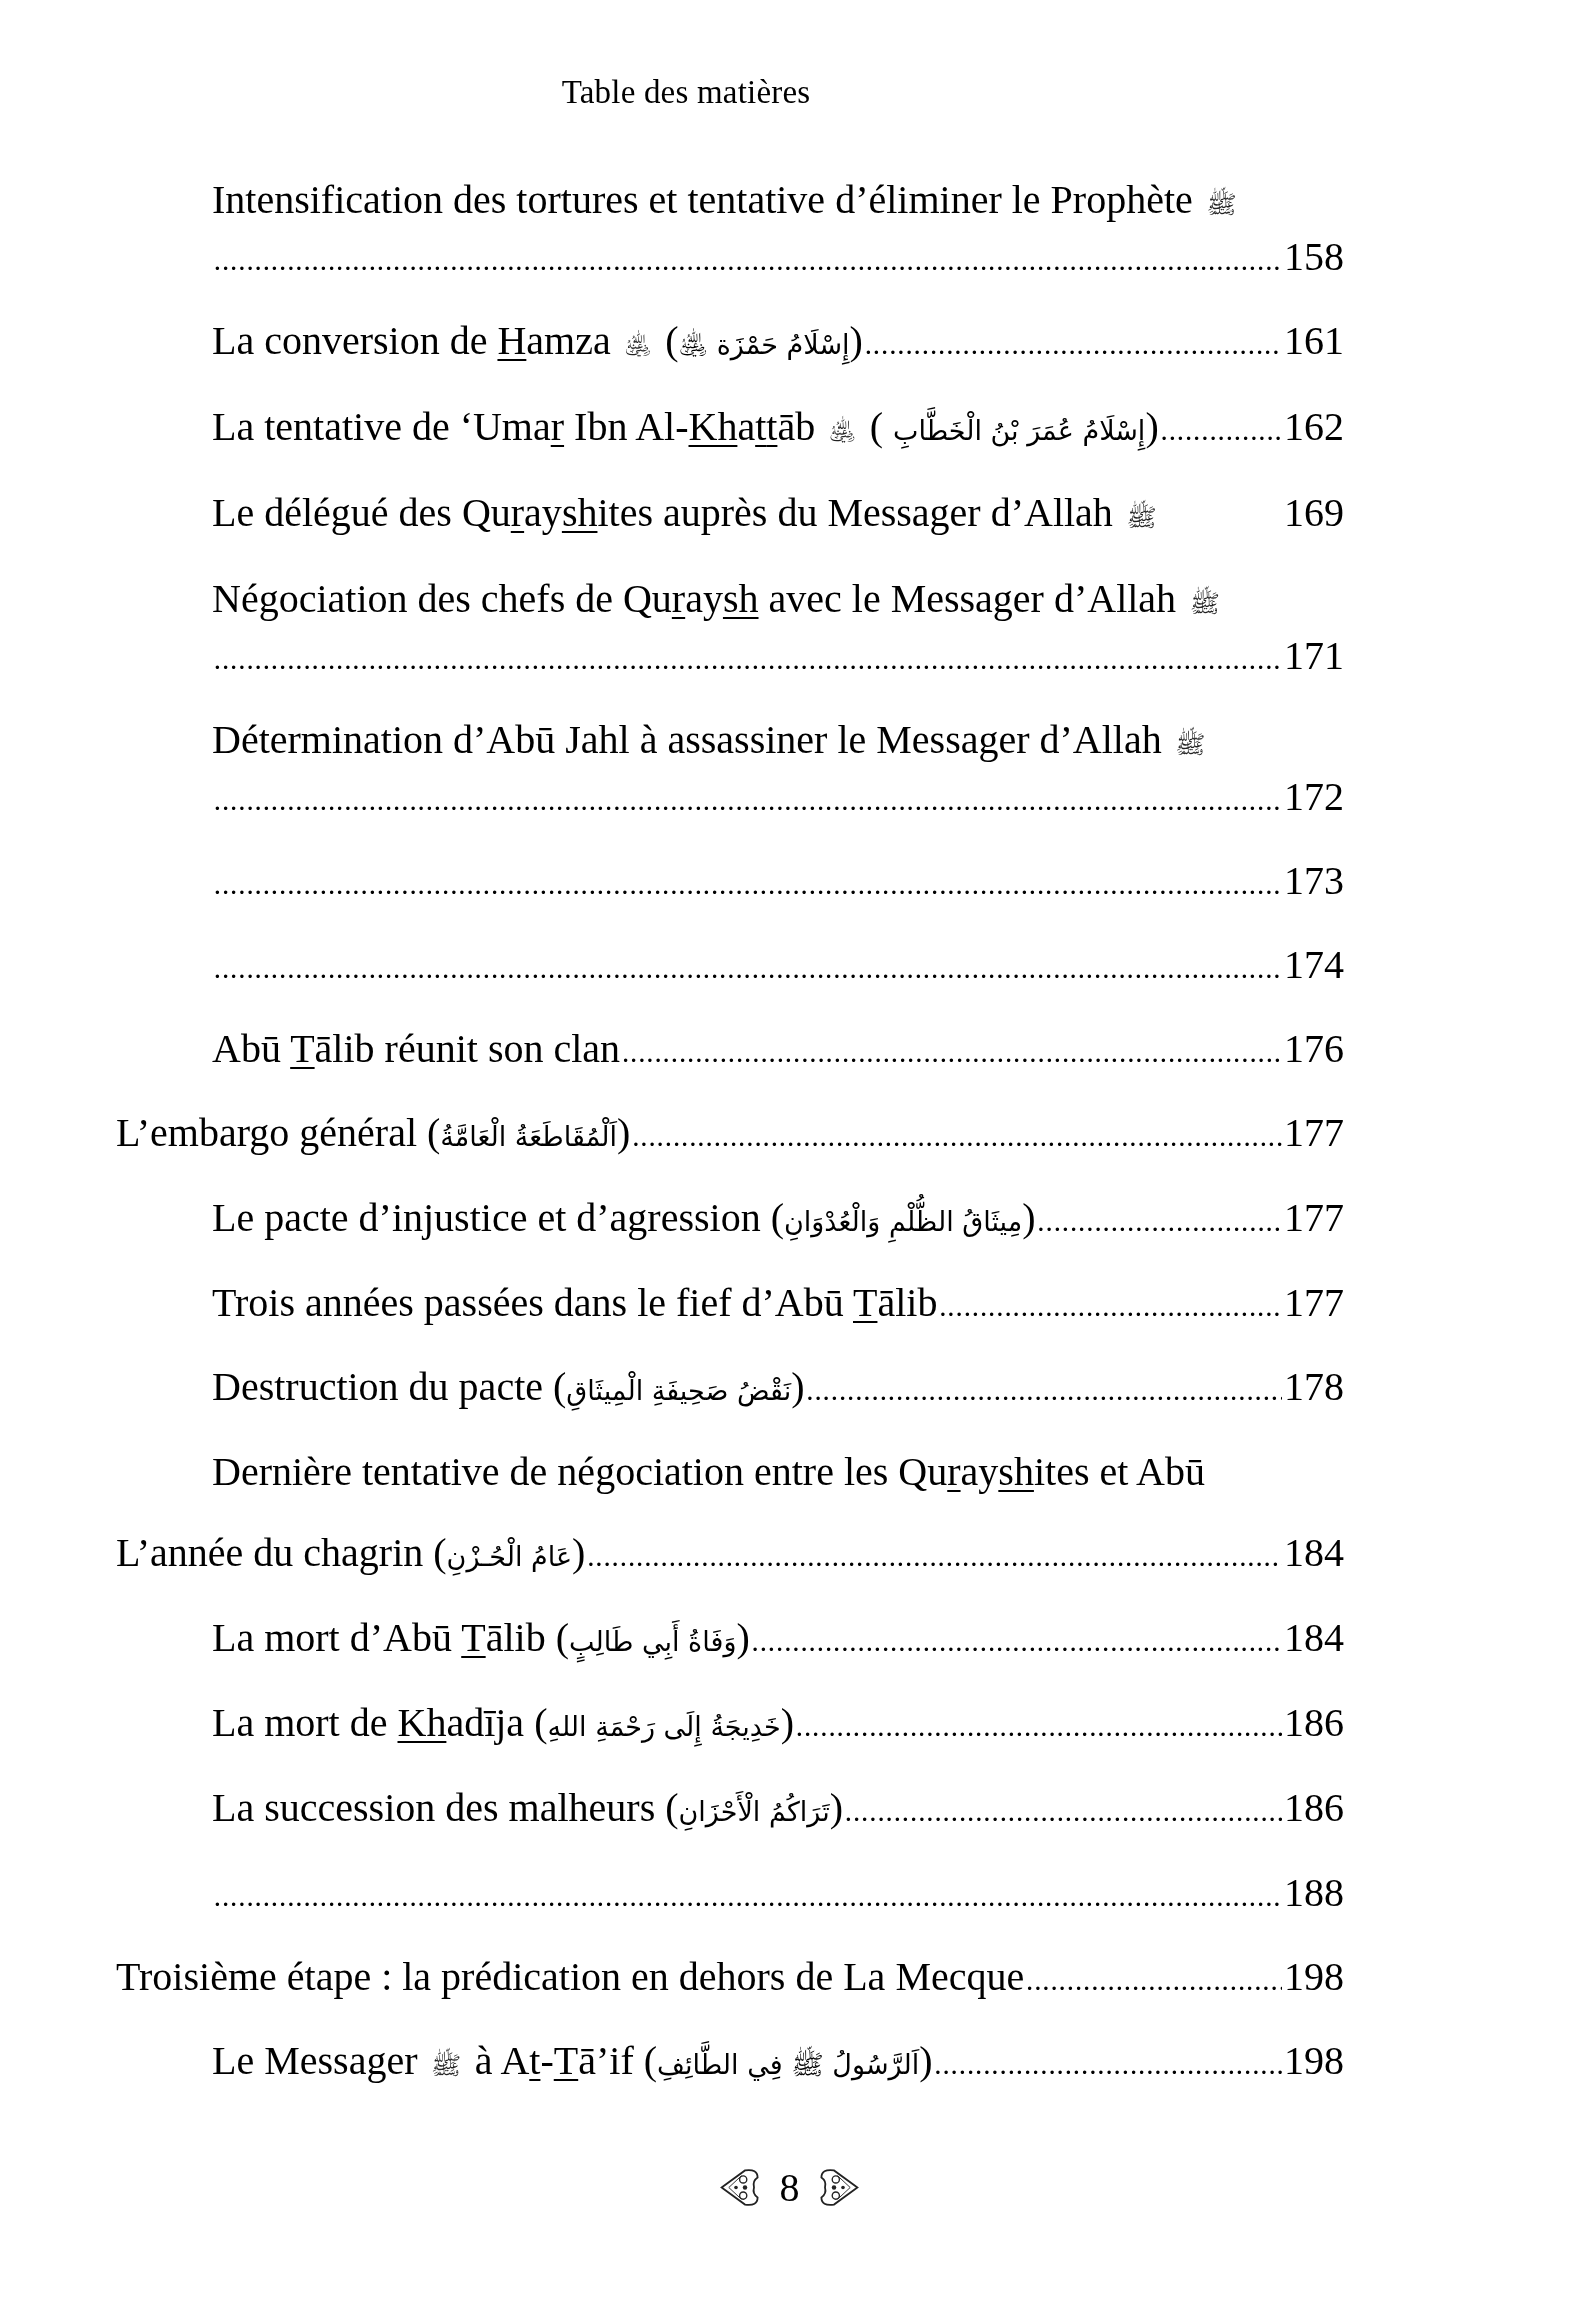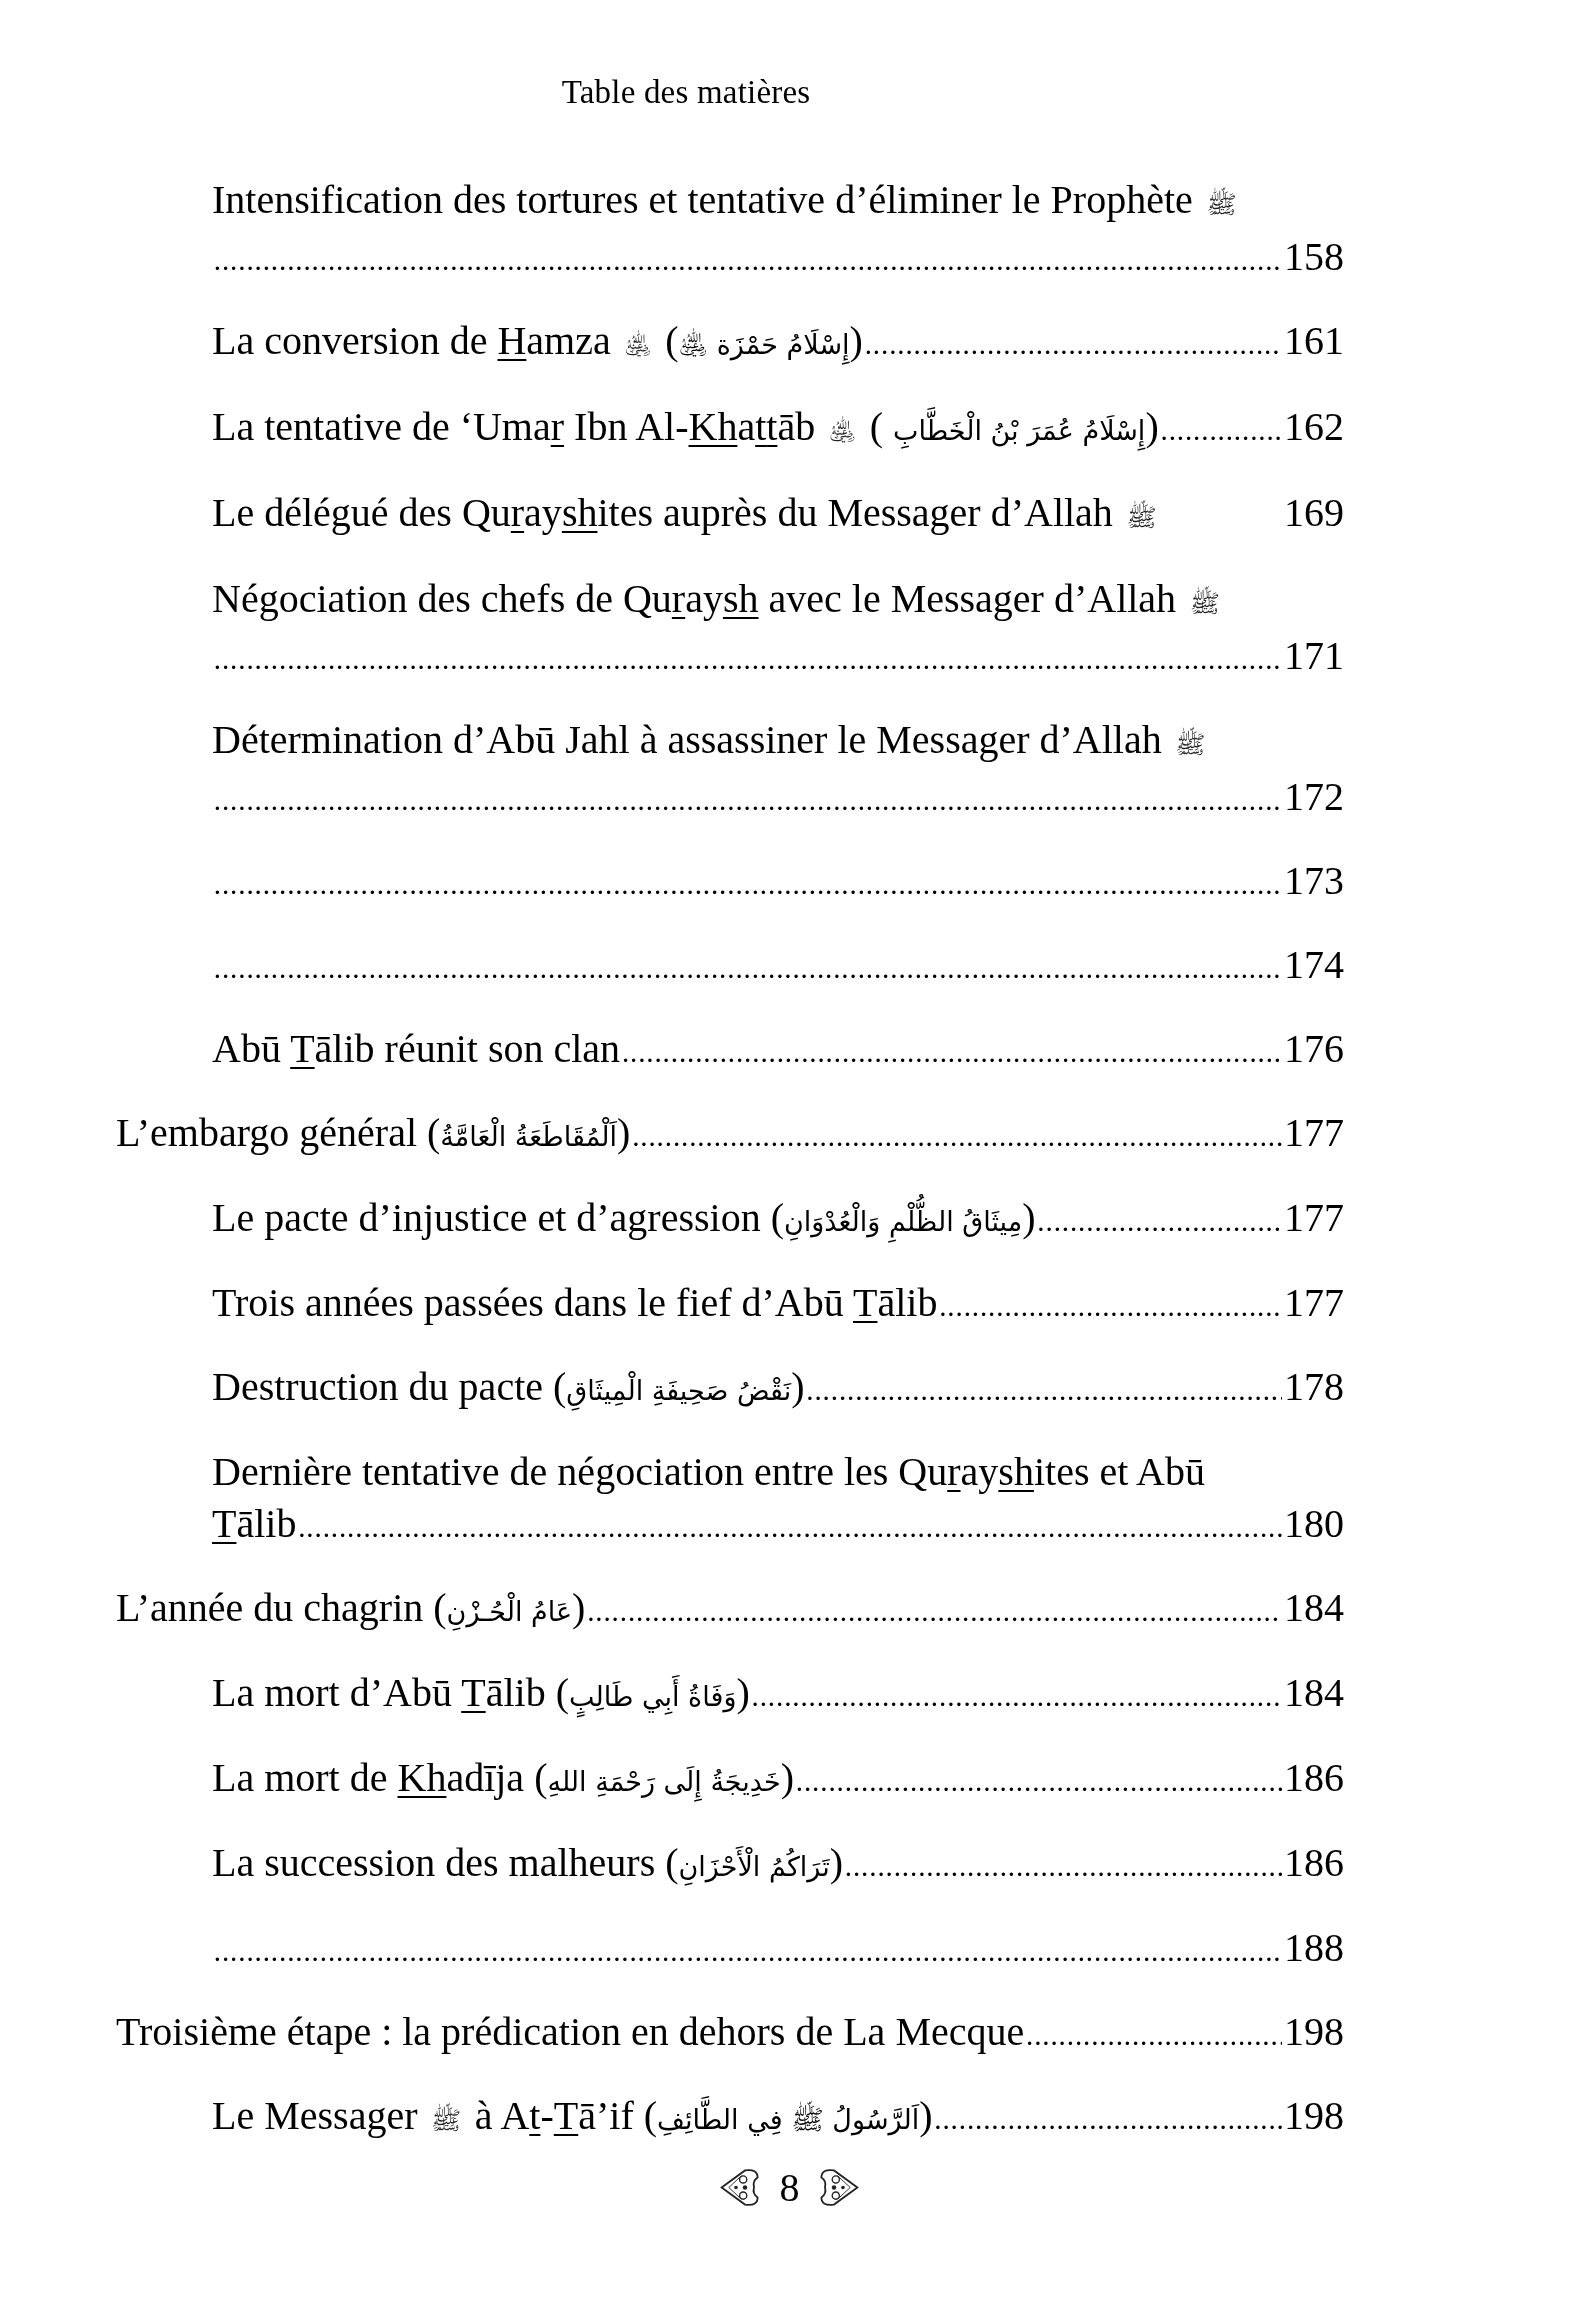--- a/index.html
+++ b/index.html
@@ -140,25 +140,20 @@
     <div class="entry l2">
       <div class="line">
         <span class="title"><span>Destruction du pacte (</span><span class="ar">نَقْضُ صَحِيفَةِ الْمِيثَاقِ</span><span>)</span></span>
         <span class="leader"></span>
         <span class="page">178</span>
       </div>
     </div>
     <div class="entry l2">
       <div class="line">
         <span class="title"><span>Dernière tentative de négociation entre les Qu</span><span class="u">r</span><span>ay</span><span class="u">sh</span><span>ites et Abū</span></span>
-      </div>
-      <div class="line">
-        <span class="title"><span class="u">T</span><span>ālib</span></span>
-        <span class="leader"></span>
-        <span class="page">180</span>
       </div>
     </div>
     <div class="entry l1">
       <div class="line">
         <span class="title"><span>L’année du chagrin (</span><span class="ar">عَامُ الْحُـزْنِ</span><span>)</span></span>
         <span class="leader"></span>
         <span class="page">184</span>
       </div>
     </div>
     <div class="entry l2">

